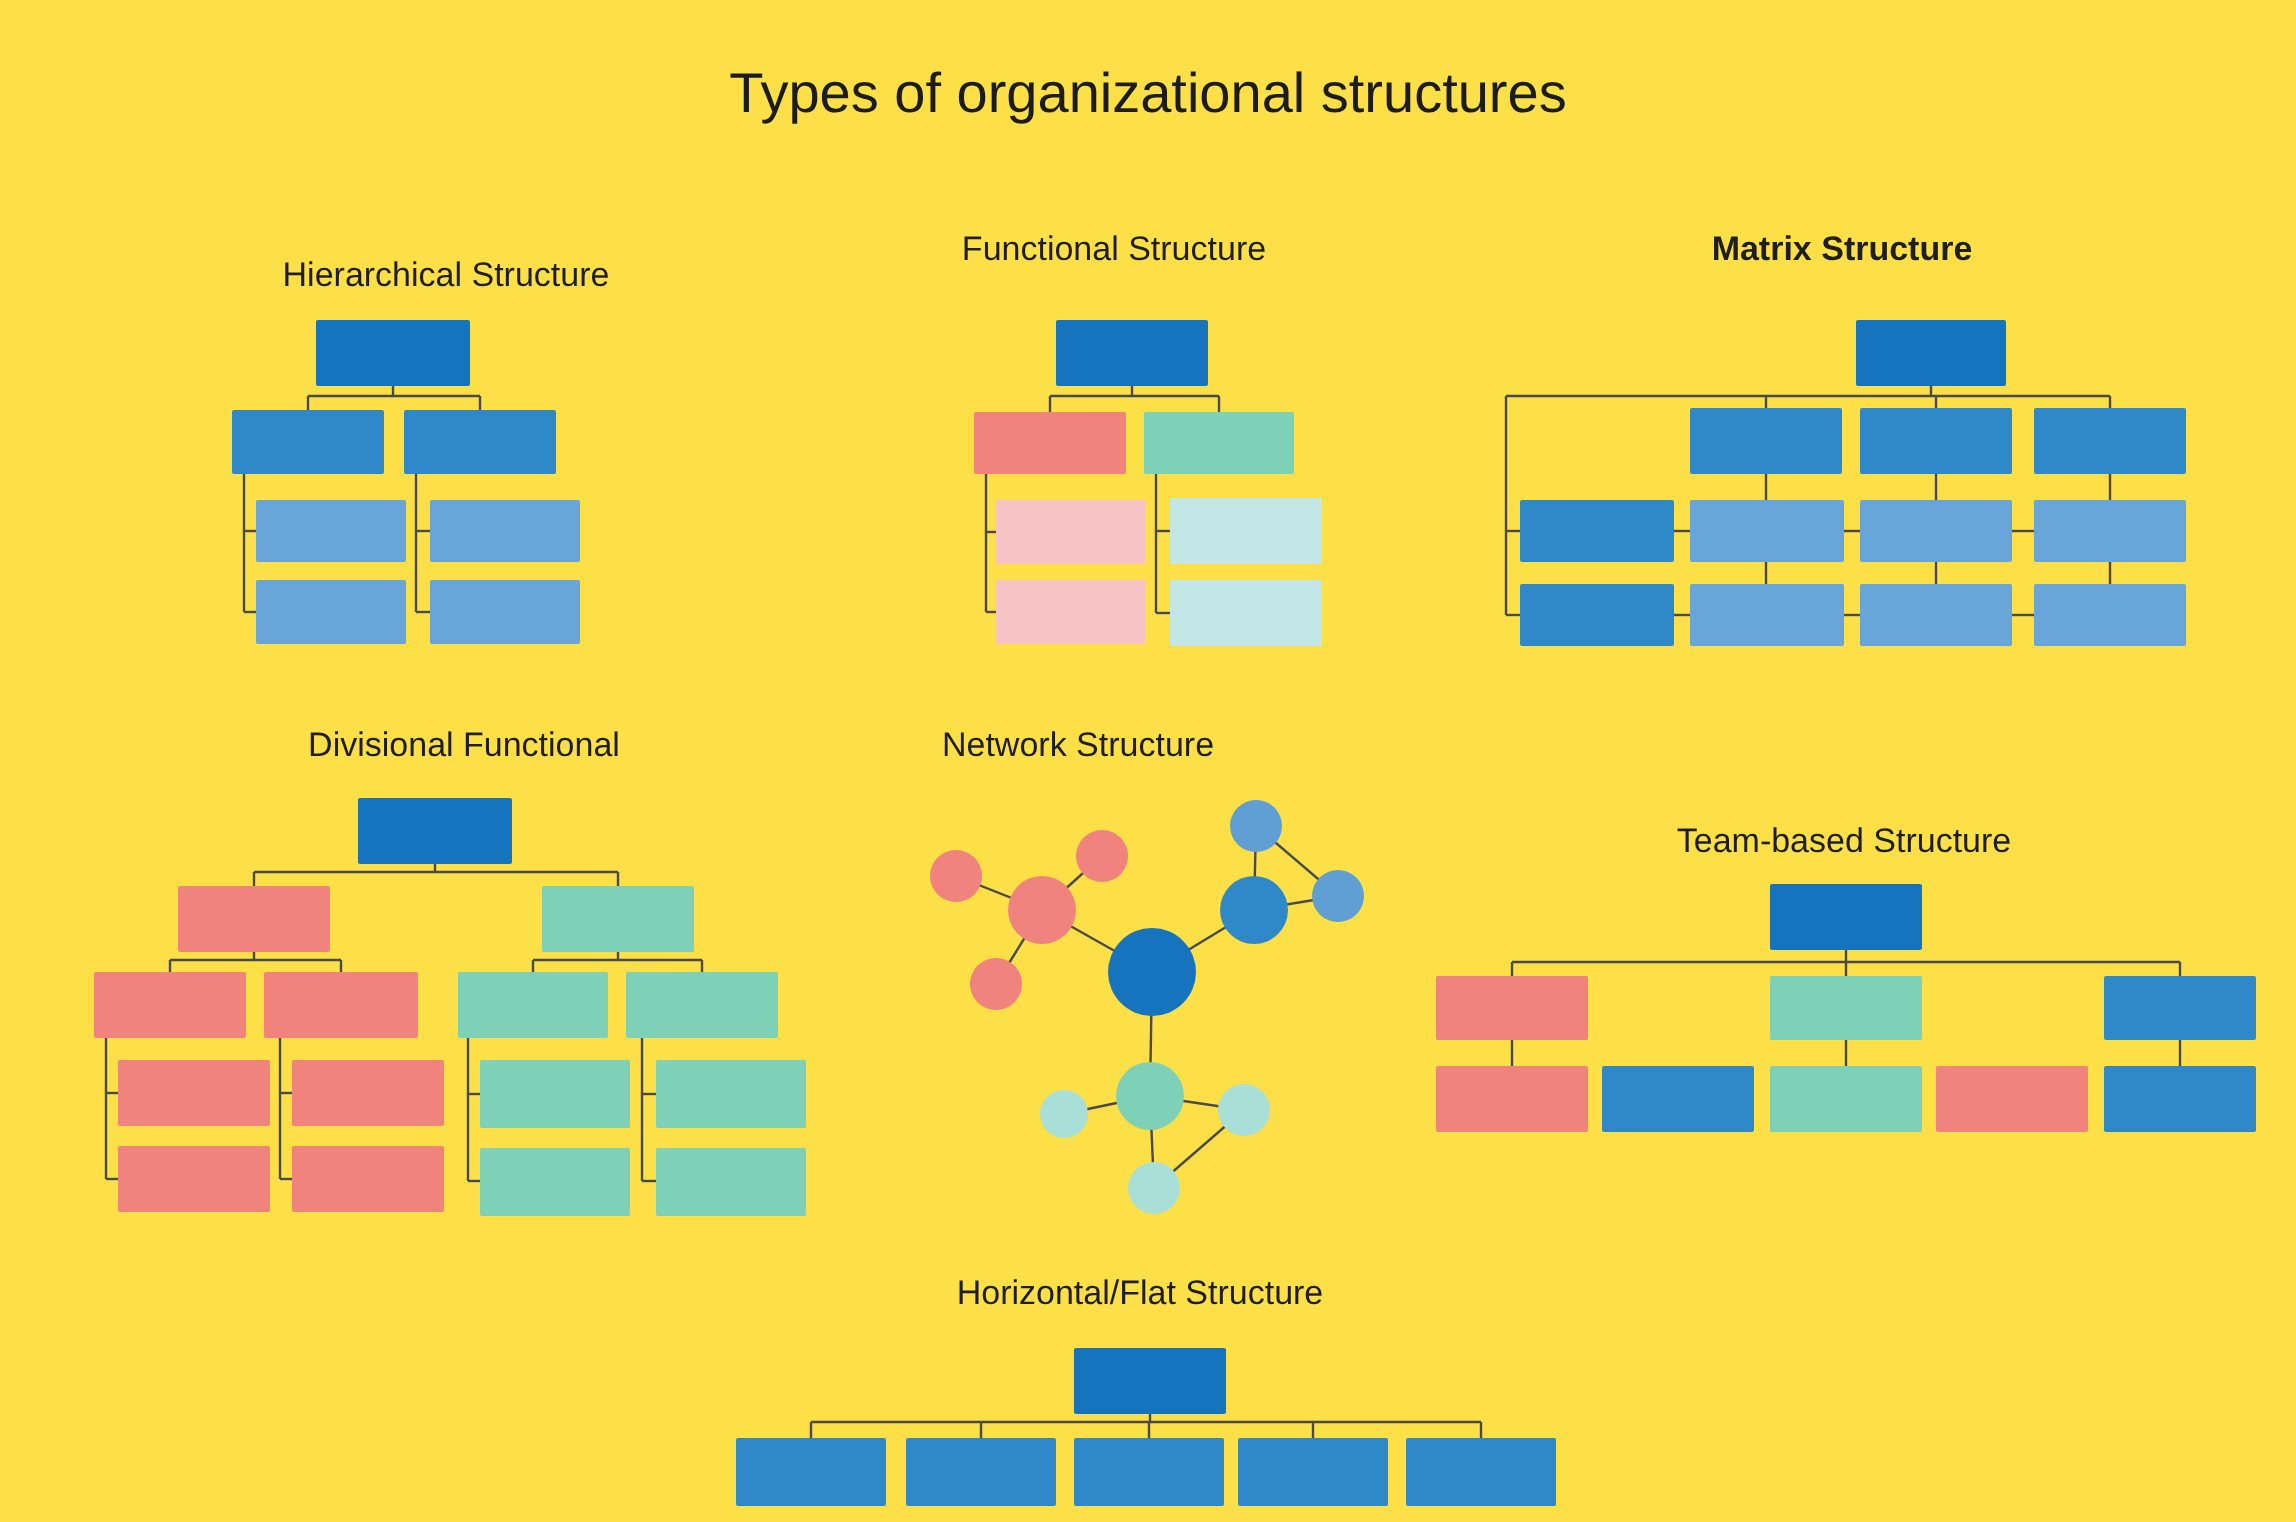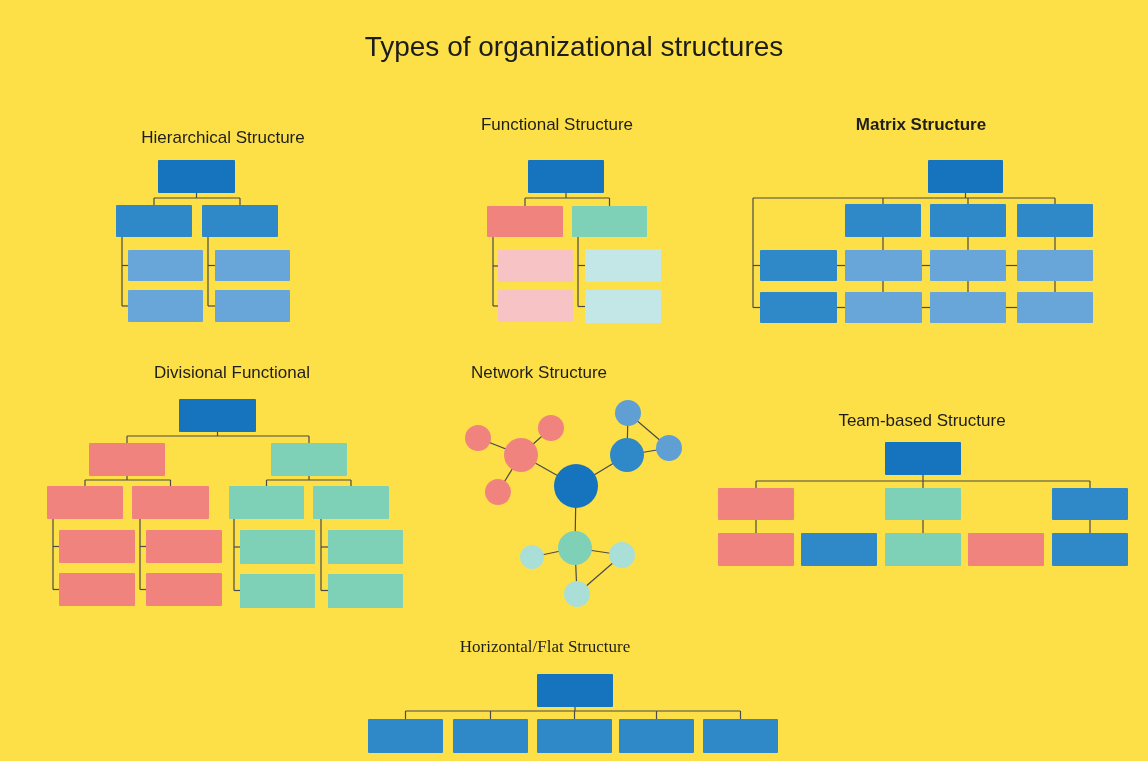--- a/index.html
+++ b/index.html
@@ -210,14 +210,14 @@
     </svg>
 
   <div class="main-title" style="left:574px;top:31px;">Types of organizational structures</div>
 
   <div class="panel-title" style="left:223px;top:128px;">Hierarchical Structure</div>
   <div class="panel-title" style="left:557px;top:115px;">Functional Structure</div>
   <div class="panel-title" style="left:921px;top:115px;font-weight:bold;">Matrix Structure</div>
   <div class="panel-title" style="left:232px;top:363px;">Divisional Functional</div>
   <div class="panel-title" style="left:539px;top:363px;">Network Structure</div>
   <div class="panel-title" style="left:922px;top:363px;margin-top:48px;">Team-based Structure</div>
-  <div class="panel-title" style="left:545px;top:637px;font-family:Liberation Serif, serif;">Horizontal/Flat Structure</div>
+  <div class="panel-title" style="left:570px;top:637px;">Horizontal/Flat Structure</div>
 </div>
 
 </body></html>

